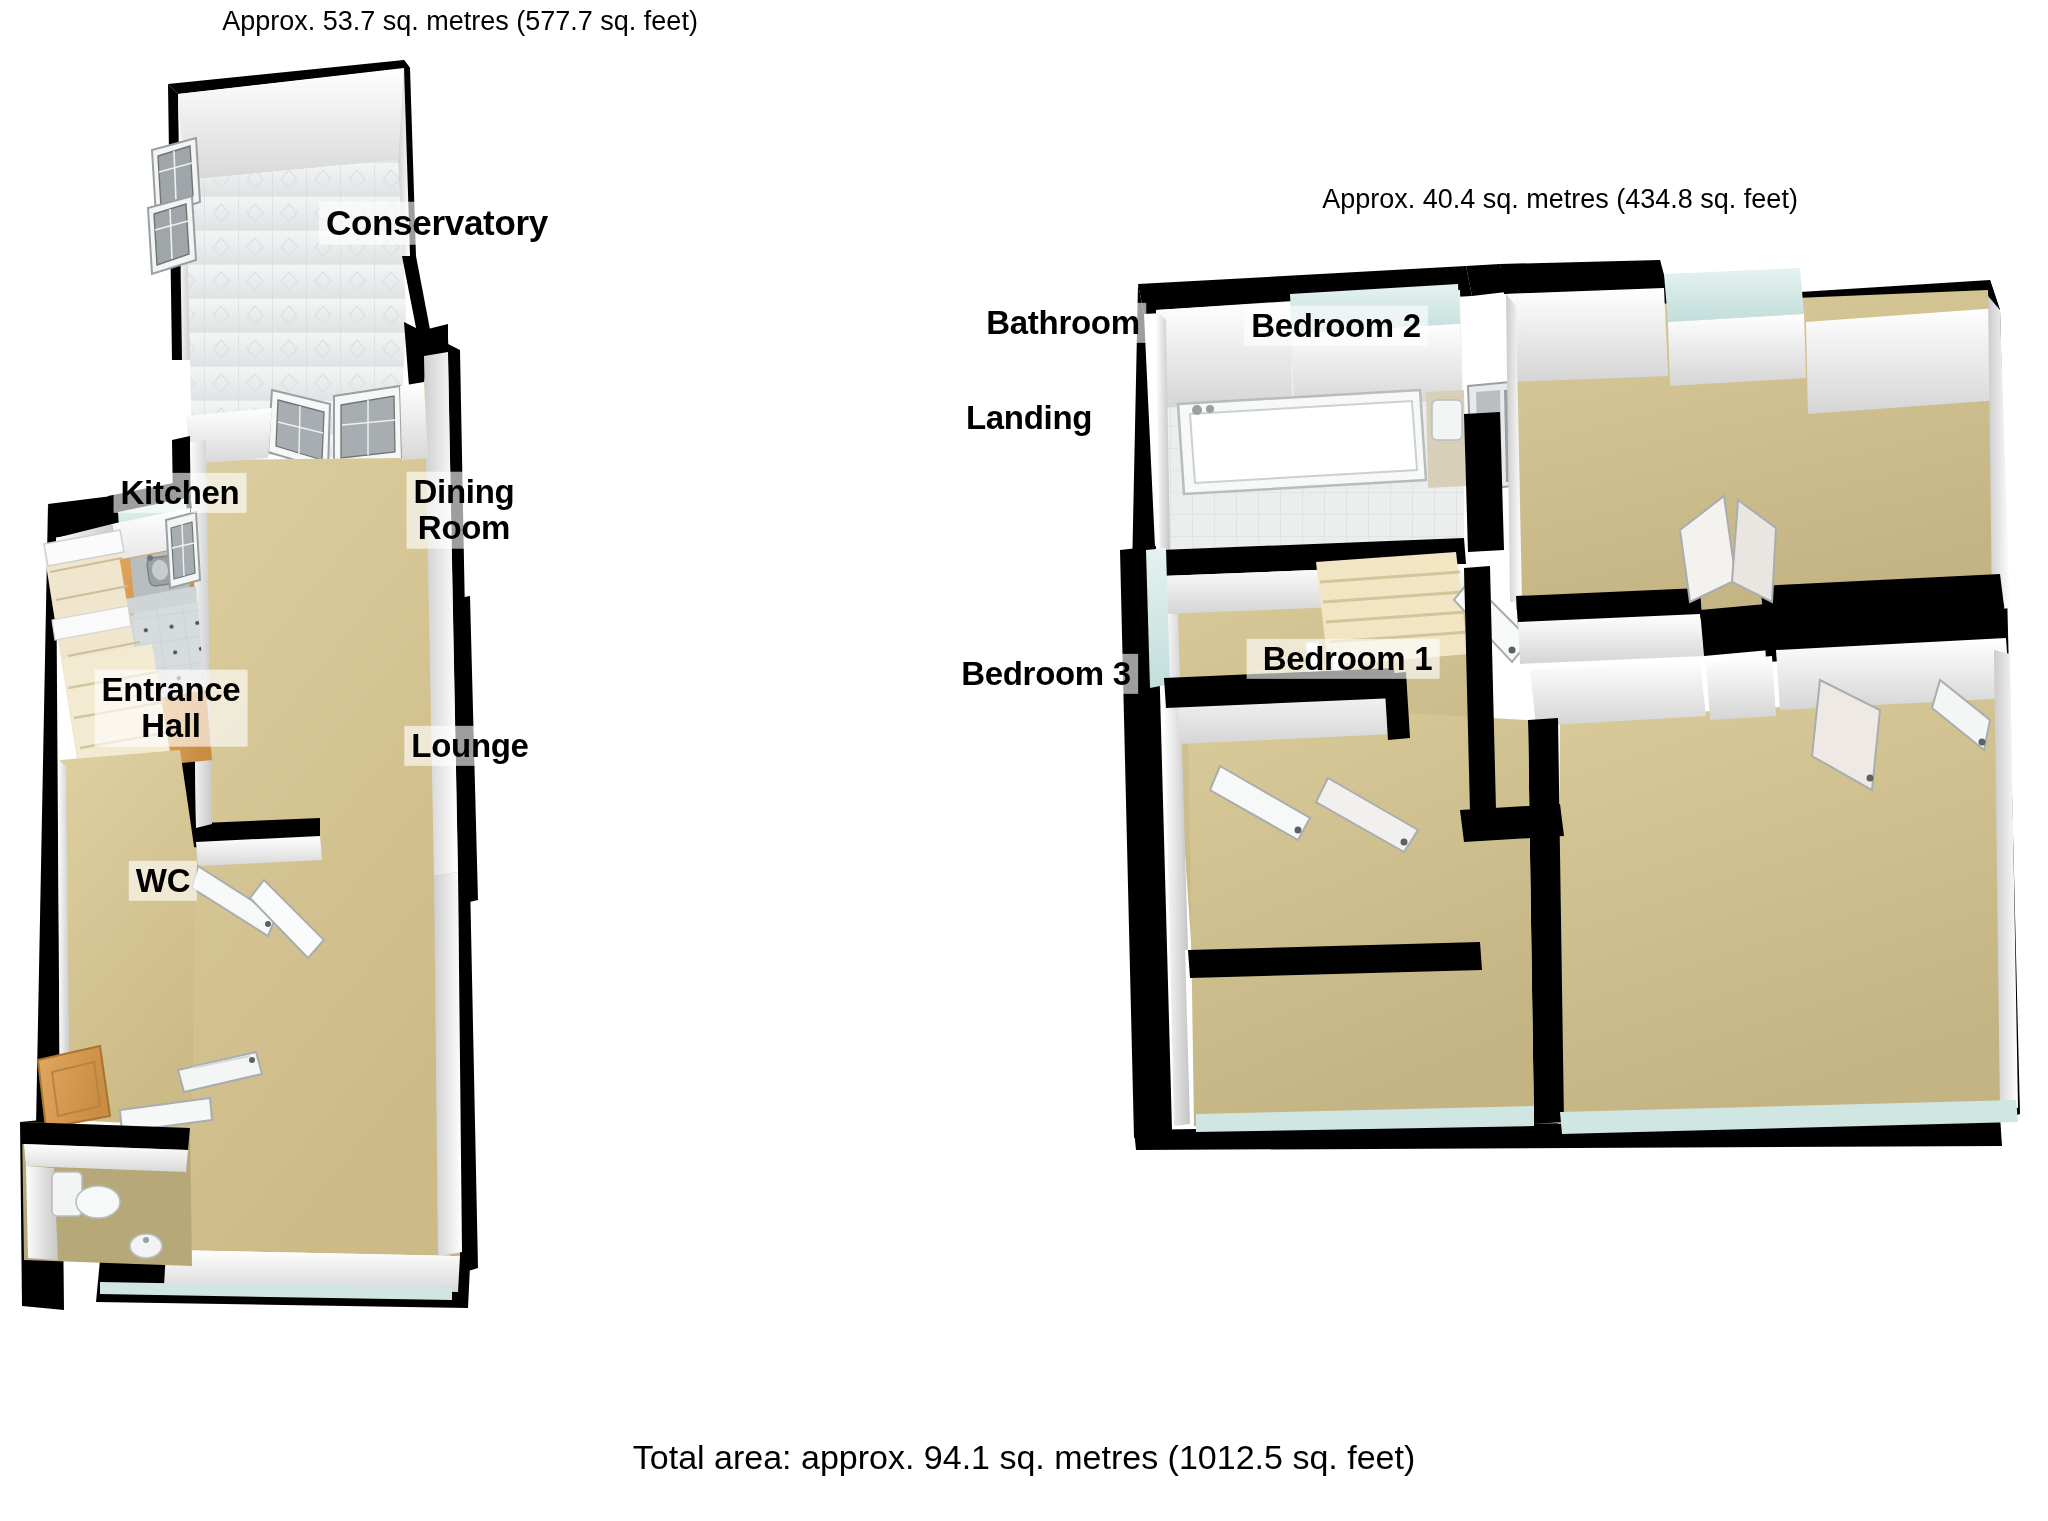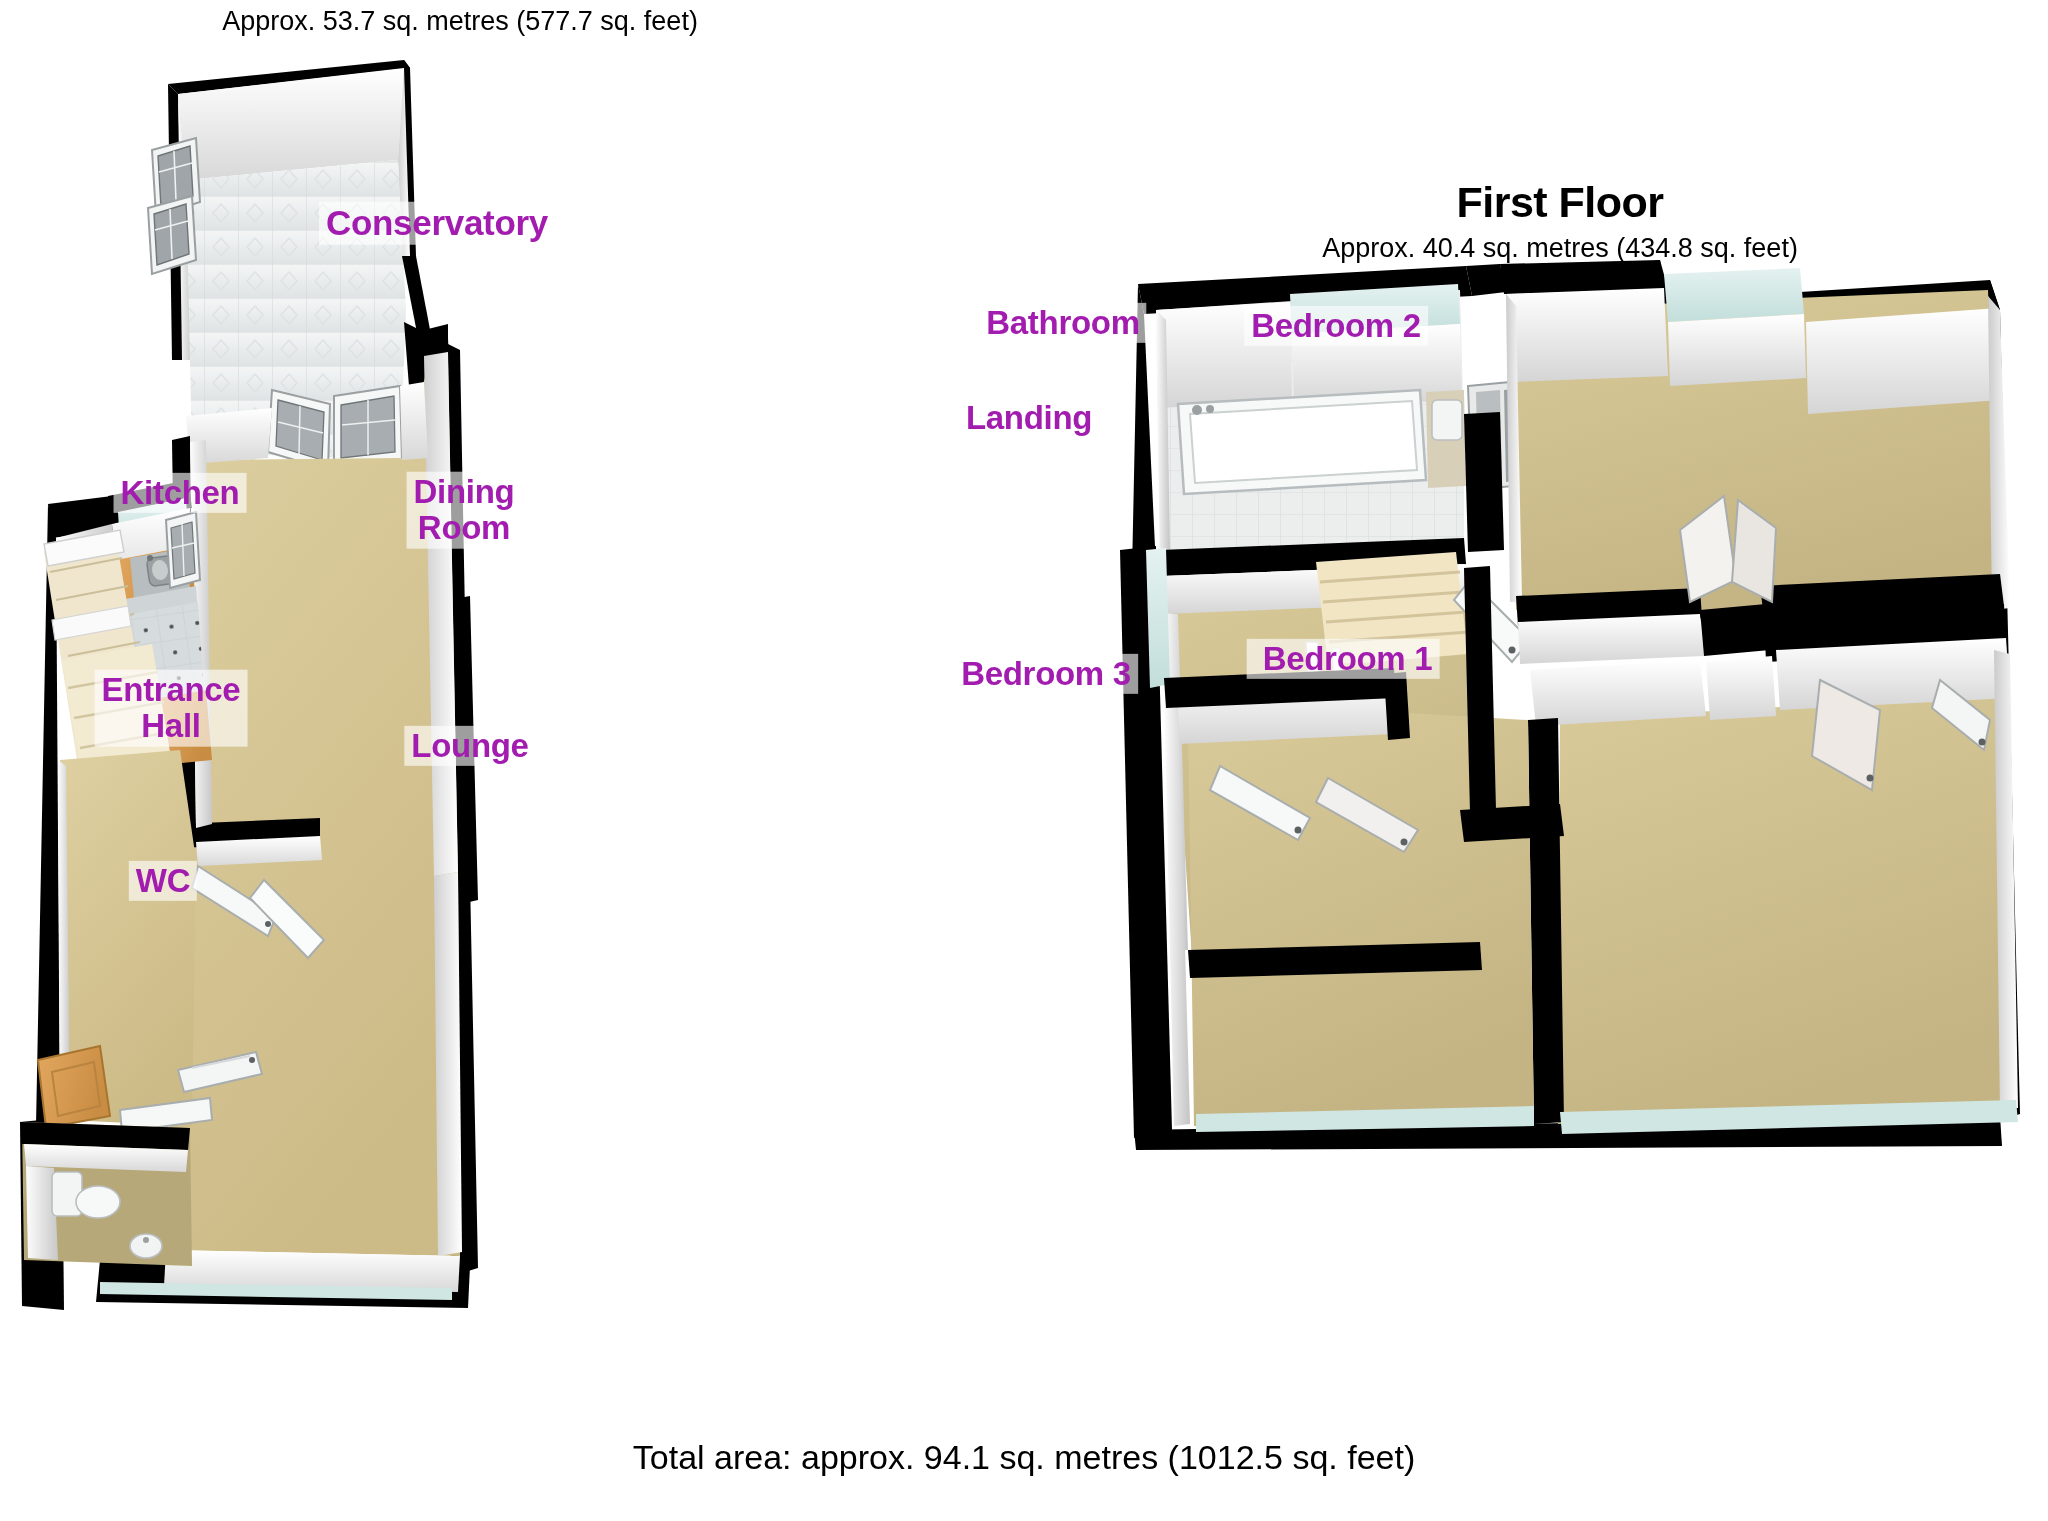--- a/index.html
+++ b/index.html
@@ -55,41 +55,40 @@
   }
   #ground-plan { left: 0px;   top: 60px;  width: 1000px; height: 1340px; }
   #first-plan  { left: 1060px; top: 250px; width: 980px;  height: 900px; }
 
   .plan svg { display: block; width: 100%; height: 100%; overflow: visible; }
 
   
   .room-label {
     position: absolute;
     background: rgba(255,255,255,0.62);
-    color: #a21caf;
+    color: #000000;
     font-weight: bold;
     text-align: center;
     line-height: 1.1;
     padding: 2px 7px;
     white-space: pre-line;
     transform: translate(-50%, -50%);
     letter-spacing: -0.3px;
   }
   .lbl-lg { font-size: 35px; }
   .lbl-md { font-size: 33px; }
 </style>
 </head>
 <body>
 
 <div class="floor-heading" id="gf-heading">
   <div class="sub">Approx. 53.7 sq. metres (577.7 sq. feet)</div>
 </div>
 
 <div class="floor-heading" id="ff-heading">
-  <div class="title">First Floor</div>
   <div class="sub">Approx. 40.4 sq. metres (434.8 sq. feet)</div>
 </div>
 
 <div class="plan" id="ground-plan">
 <svg viewBox="0 0 1000 1340" xmlns="http://www.w3.org/2000/svg">
   <defs>
     <linearGradient id="gWallN" x1="0" y1="0" x2="0" y2="1">
       <stop offset="0" stop-color="#ffffff"></stop>
           <stop offset="1" stop-color="#d8d8d8"></stop>
     </linearGradient>

